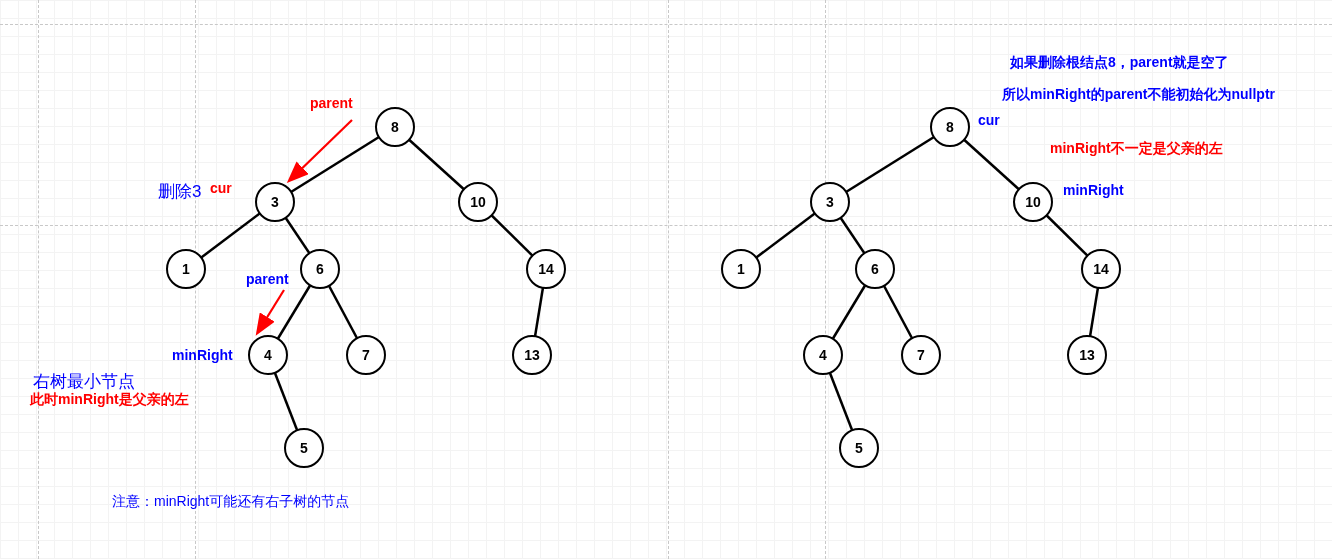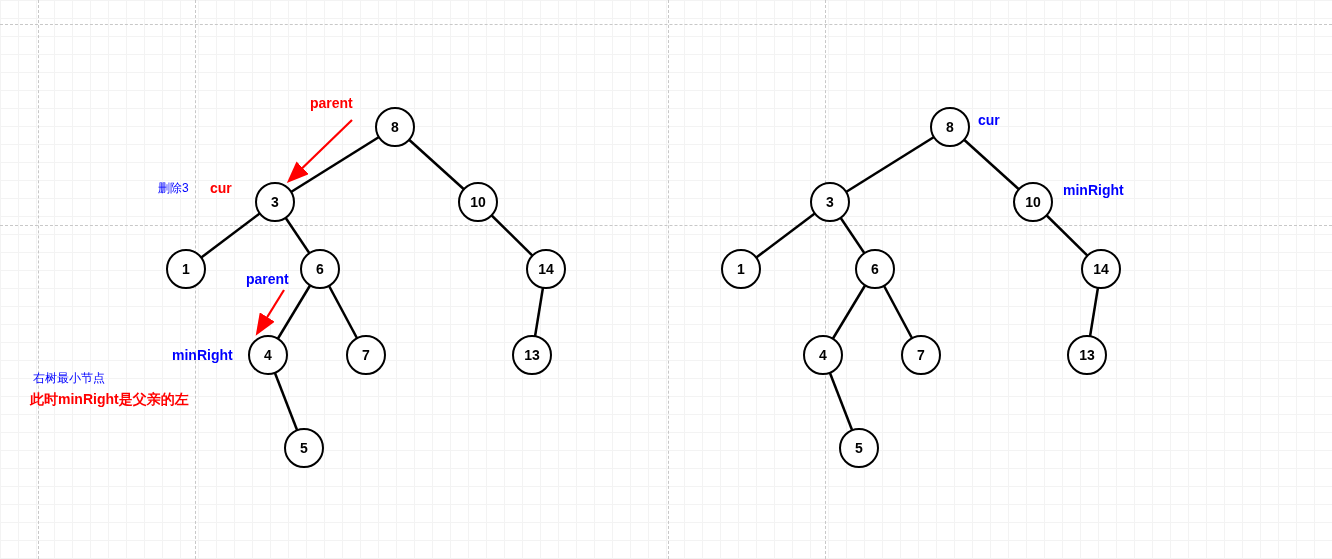--- a/index.html
+++ b/index.html
@@ -66,21 +66,21 @@
       font-weight: bold;
       white-space: nowrap;
       z-index: 4;
     }
     .c-blue { color: #0000ff; }
     .c-red { color: #ff0000; }
     .note {
       font-weight: normal;
       font-size: 14px;
     }
-    .smaller { font-size: 12px; text-align: center; }
+    .smaller { font-size: 17px; text-align: center; }
   </style>
 </head>
 <body>
 
 <div class="grid"></div>
 
 <div class="dash-h" style="top:24px"></div>
 <div class="dash-h" style="top:225px"></div>
 <div class="dash-v" style="left:38px"></div>
 <div class="dash-v" style="left:195px"></div>
@@ -142,17 +142,21 @@
   <div class="node" style="left:1087px;top:355px">13</div>
   <div class="node" style="left:859px;top:448px">5</div>
 
   <div class="label c-red" style="left:310px;top:95px">parent</div>
   <div class="label c-red" style="left:210px;top:180px">cur</div>
   <div class="label c-blue note smaller" style="left:158px;top:180px">删除3</div>
   <div class="label c-blue" style="left:246px;top:271px">parent</div>
   <div class="label c-blue" style="left:172px;top:347px">minRight</div>
   <div class="label c-blue note smaller" style="left:33px;top:370px">右树最小节点</div>
   <div class="label c-red" style="left:30px;top:391px">此时minRight是父亲的左</div>
+  <div class="label c-blue note" style="left:112px;top:493px">注意：minRight可能还有右子树的节点</div>
 
   <div class="label c-blue" style="left:978px;top:112px">cur</div>
   <div class="label c-blue" style="left:1063px;top:182px">minRight</div>
+  <div class="label c-blue" style="left:1010px;top:54px">如果删除根结点8，parent就是空了</div>
+  <div class="label c-blue" style="left:1002px;top:86px">所以minRight的parent不能初始化为nullptr</div>
+  <div class="label c-red" style="left:1050px;top:140px">minRight不一定是父亲的左</div>
 
 </div>
 
 </body></html>

